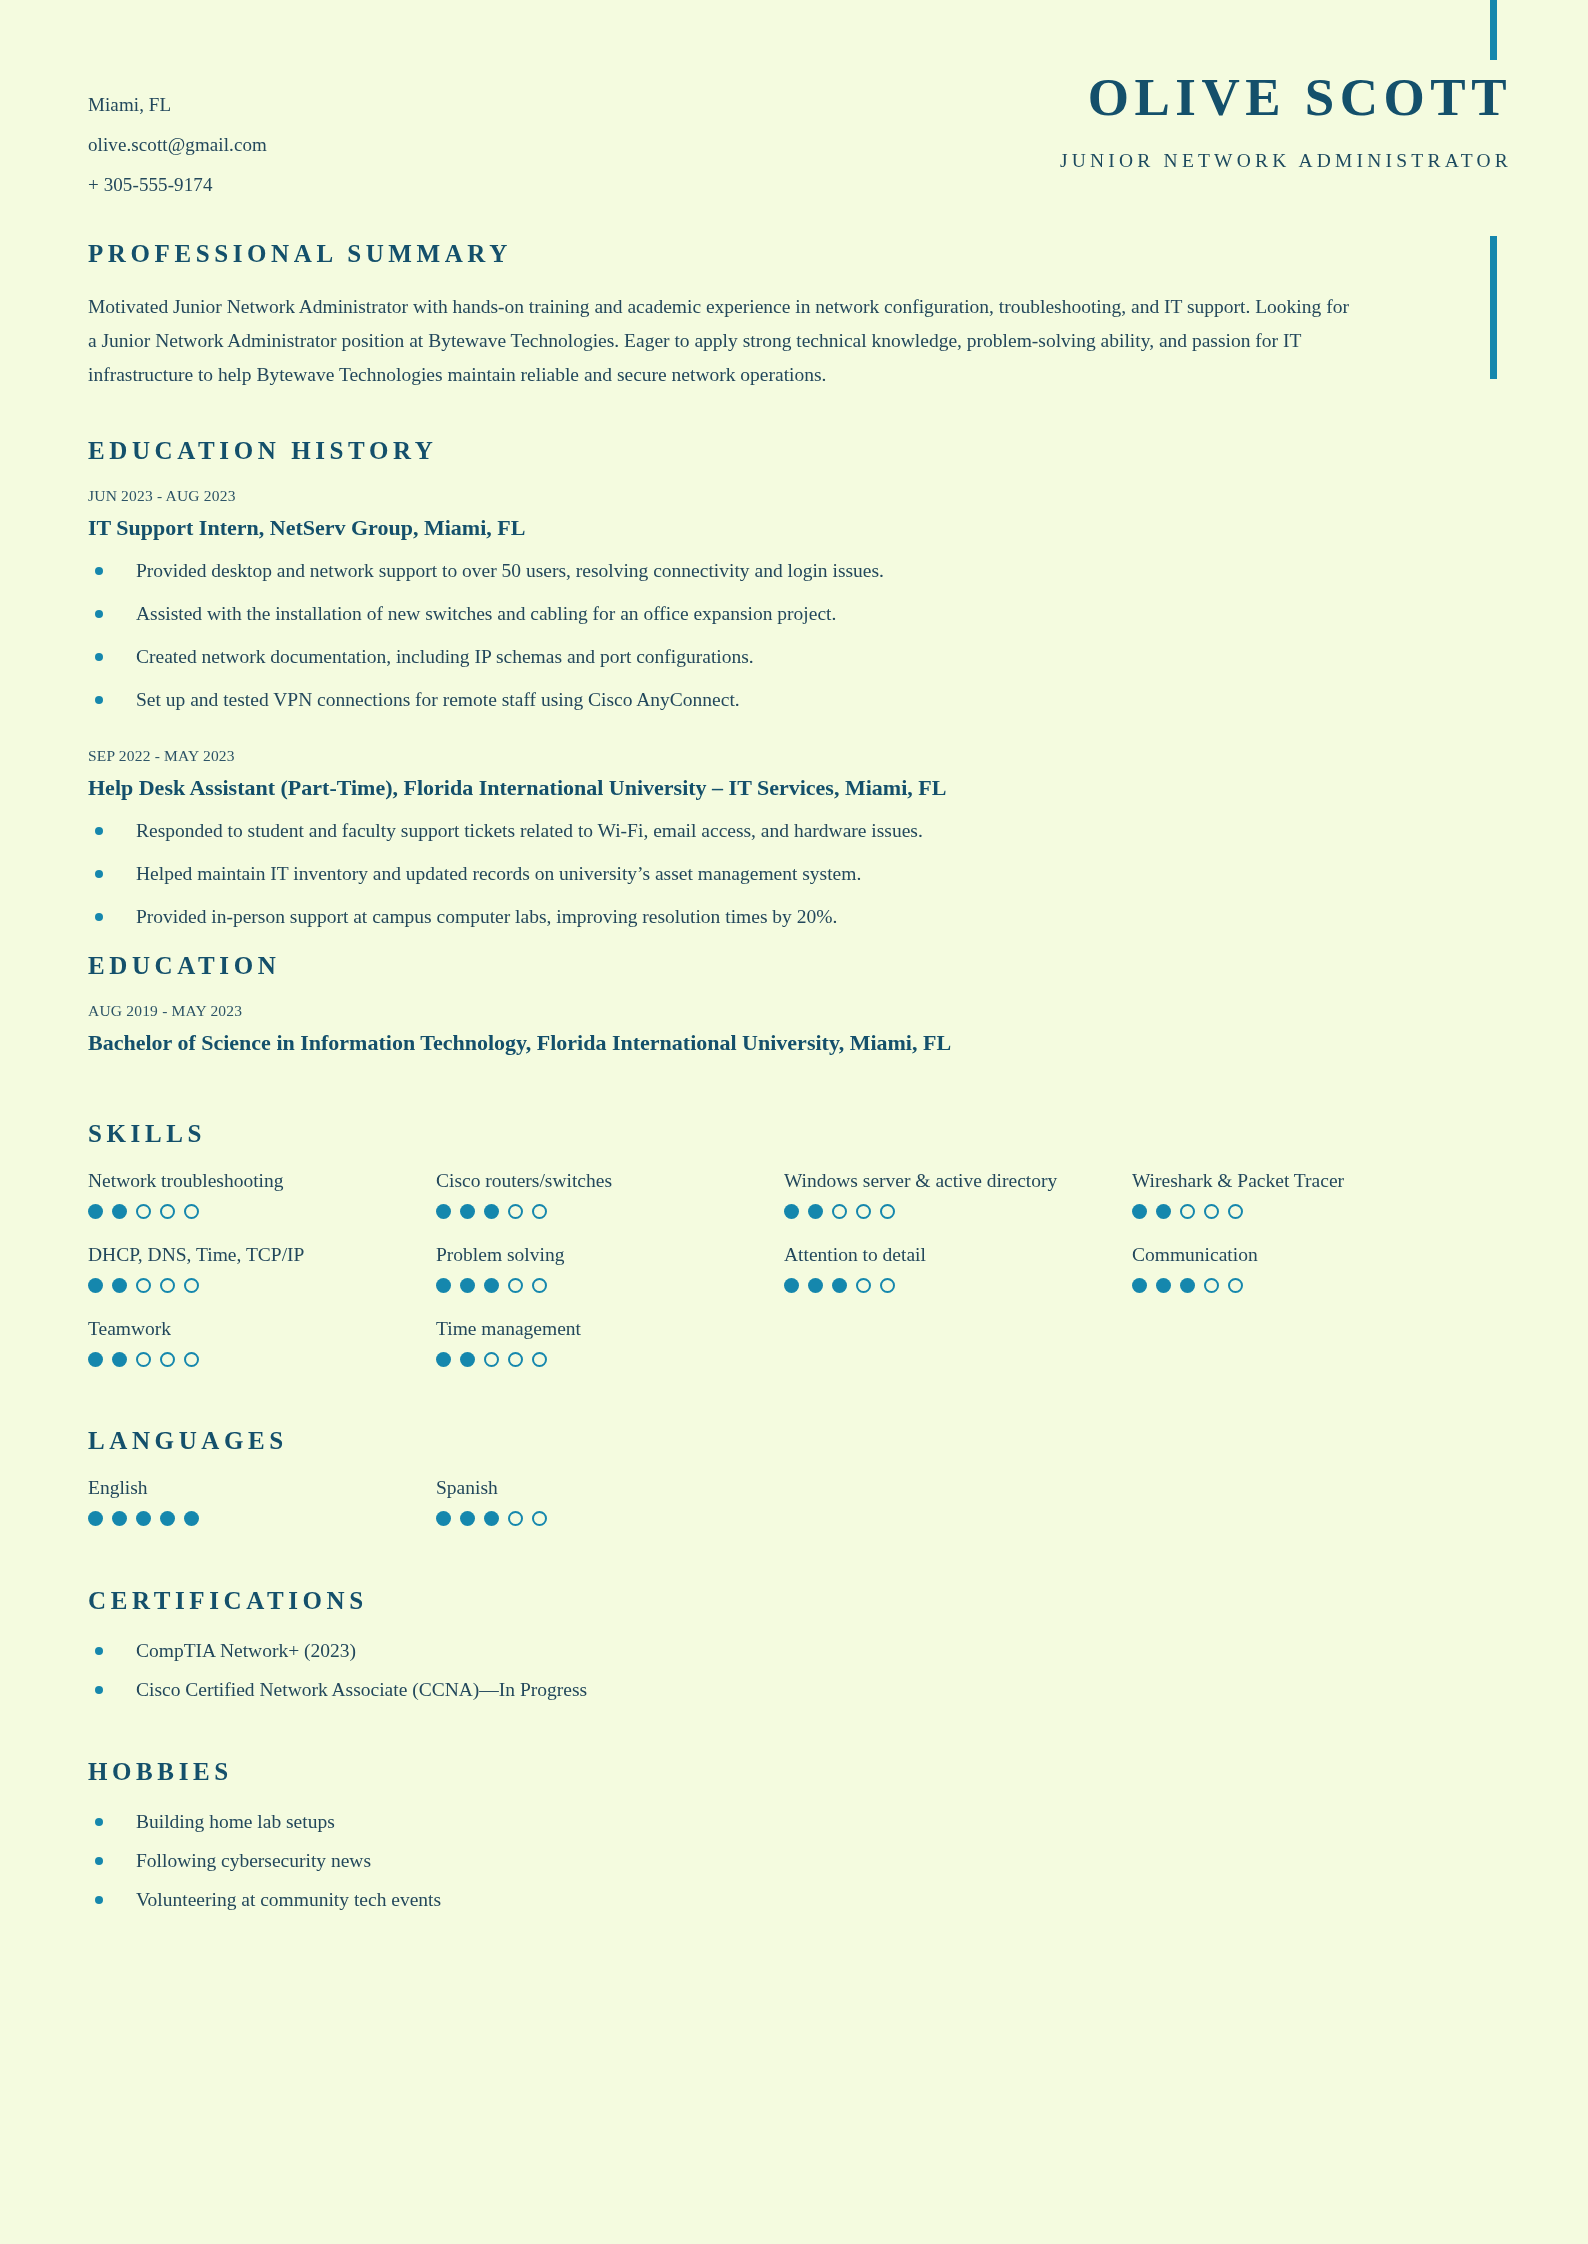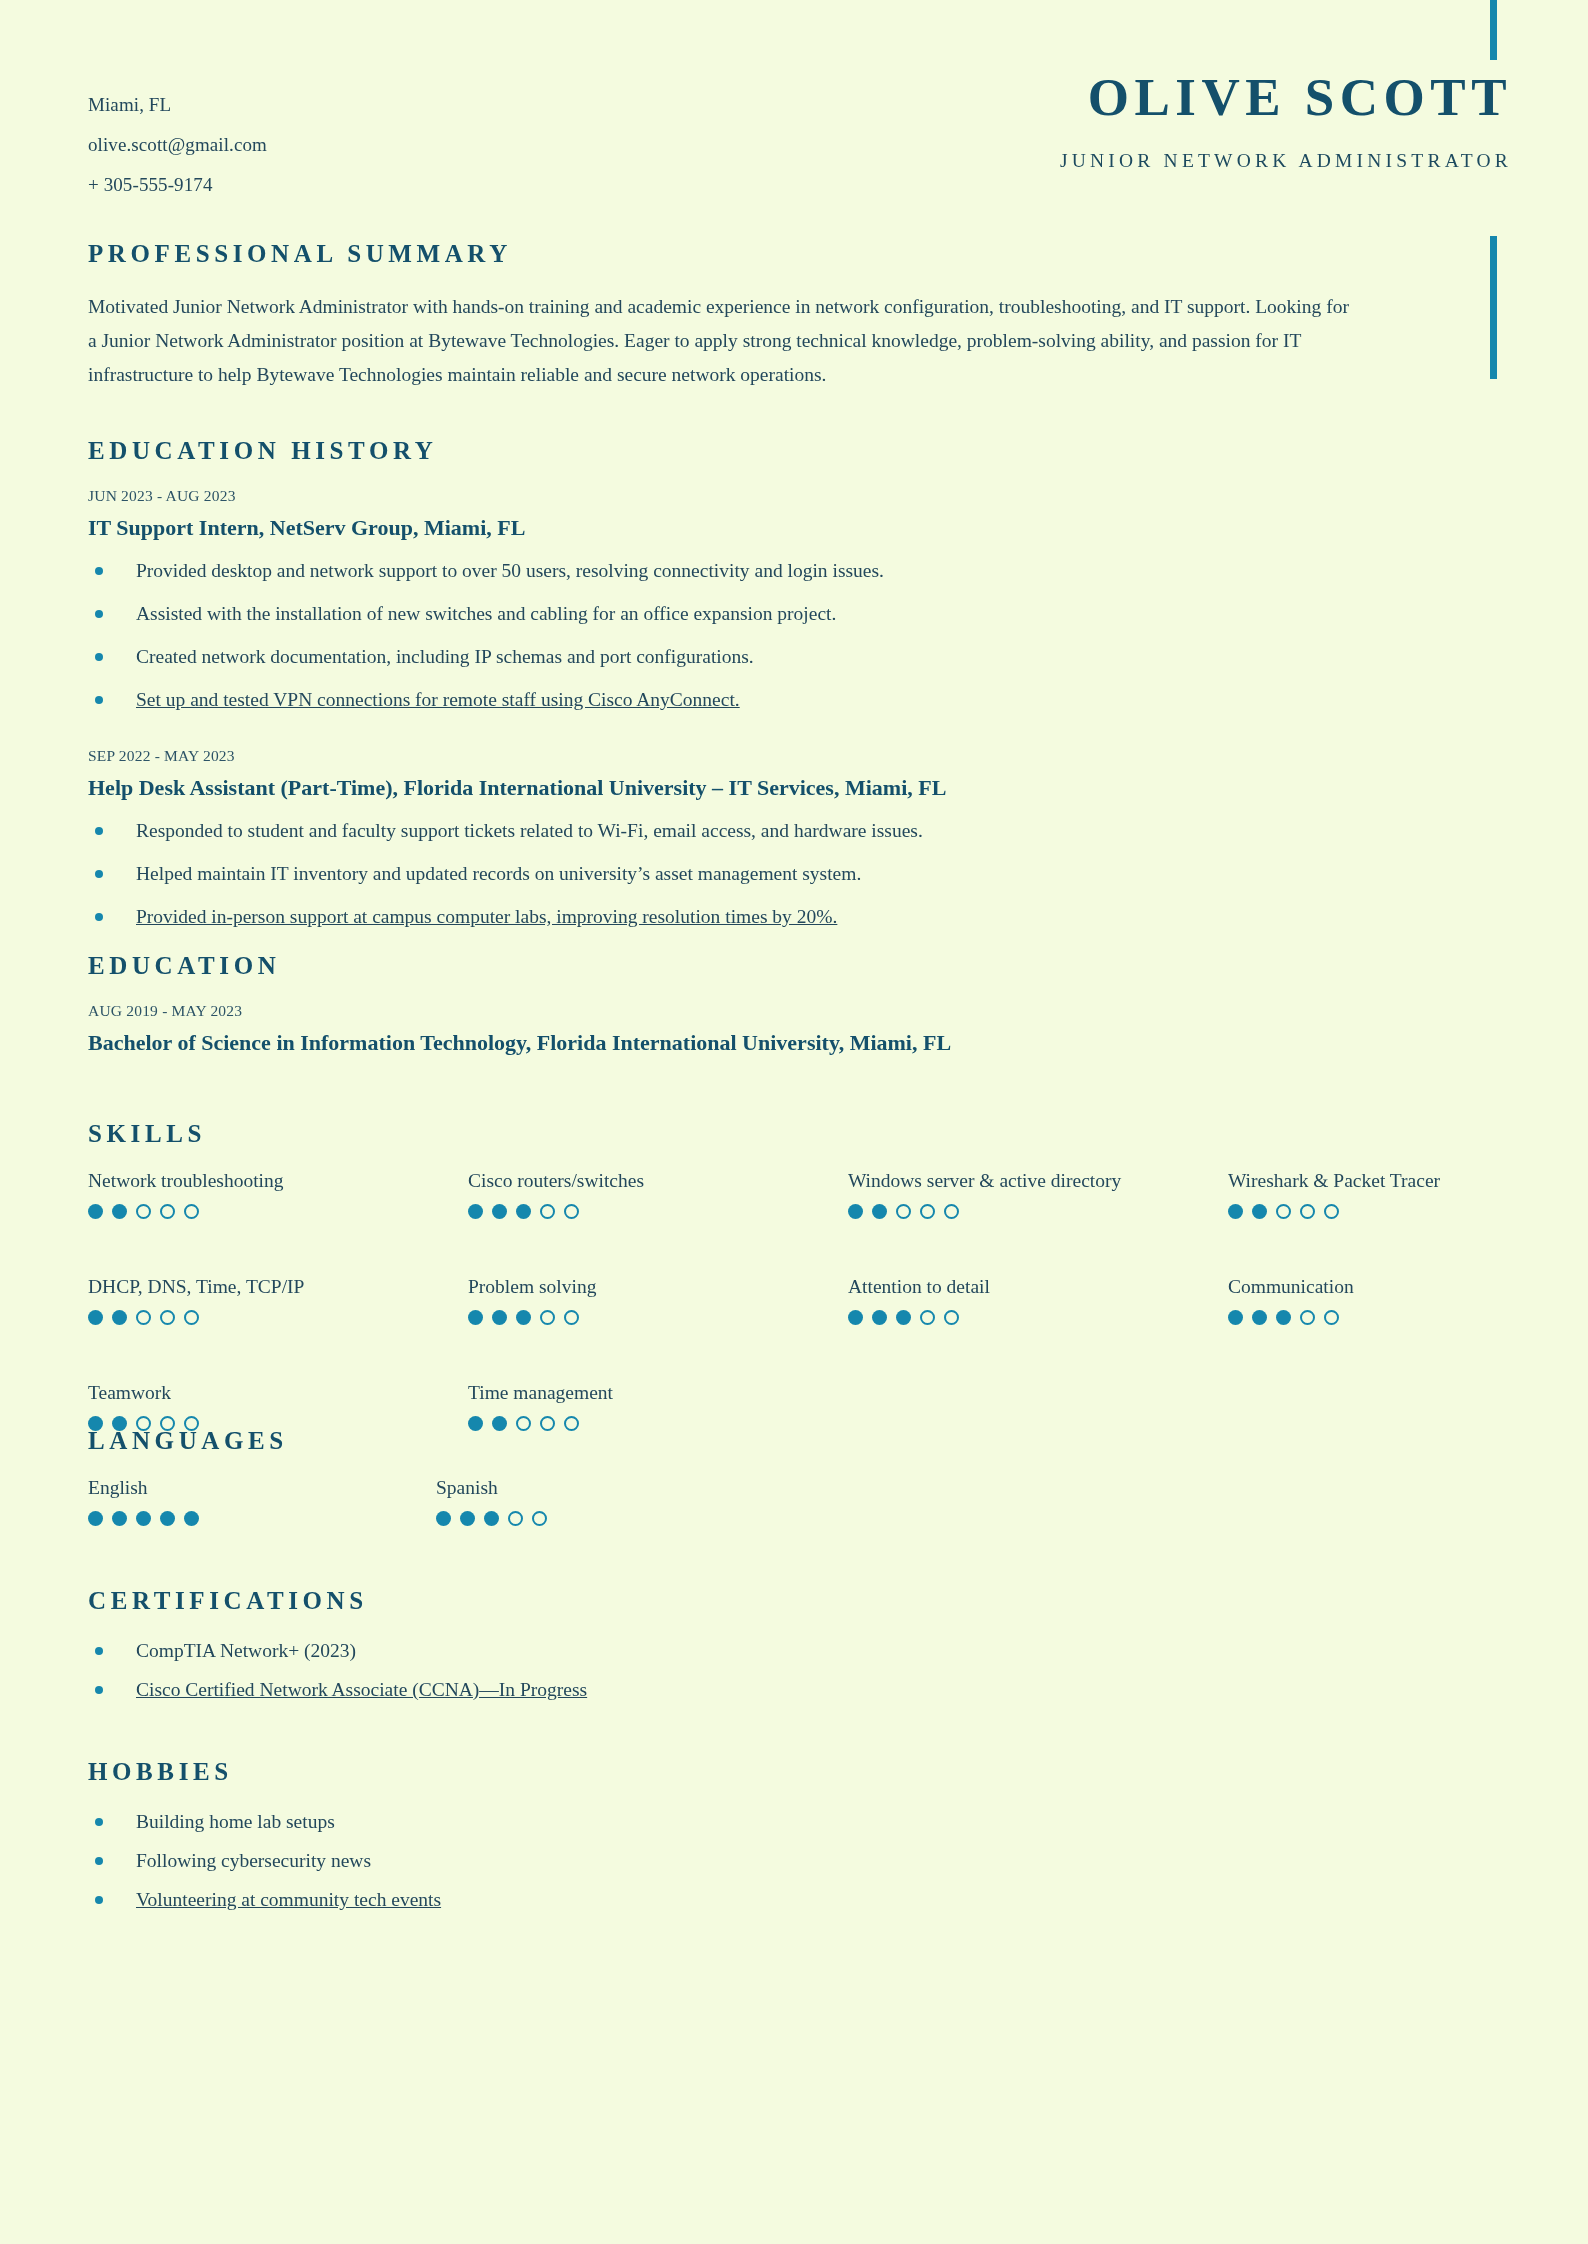--- a/index.html
+++ b/index.html
@@ -119,40 +119,39 @@
     padding: 0;
   }
   ul.bullets li {
     position: relative;
     padding-left: 48px;
     font-size: 19.5px;
     line-height: 27px;
     color: #23485c;
     margin-bottom: 16px;
   }
-  ul.bullets li:last-child { margin-bottom: 0; text-decoration: underline; }
+  ul.bullets li:last-child { margin-bottom: 0; }
   ul.bullets li::before {
     content: "";
     position: absolute;
     left: 7px;
     top: 10px;
     width: 8px;
     height: 8px;
     border-radius: 50%;
     background: #1587ad;
   }
   ul.bullets.tight li { margin-bottom: 12px; }
 
   
   .rating-grid {
     display: grid;
     grid-template-columns: 348px 348px 348px 348px;
     column-gap: 0px;
     row-gap: 0px;
-    gap: 32px;
   }
   .rating-item { margin-bottom: 25px; }
   .rating-label {
     font-size: 19.5px;
     color: #23485c;
     margin-bottom: 12px;
     white-space: nowrap;
   }
   .dots { display: flex; gap: 9px; align-items: center; }
   .dot {

